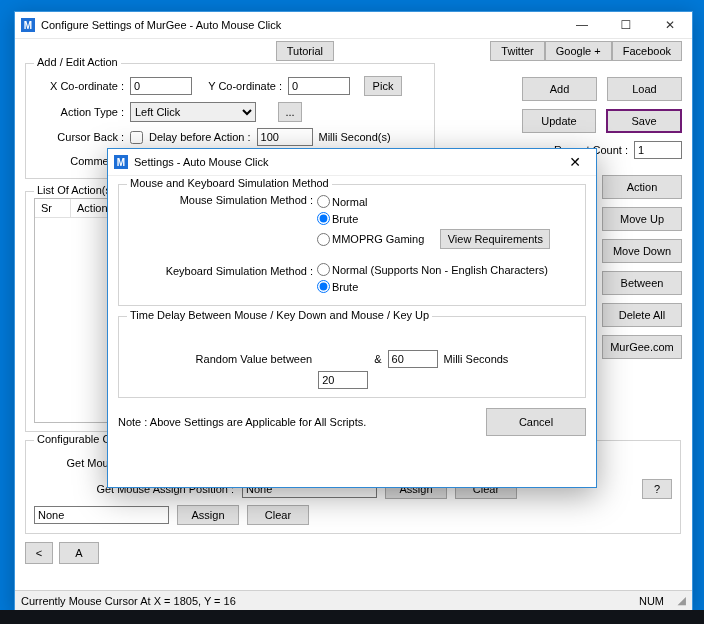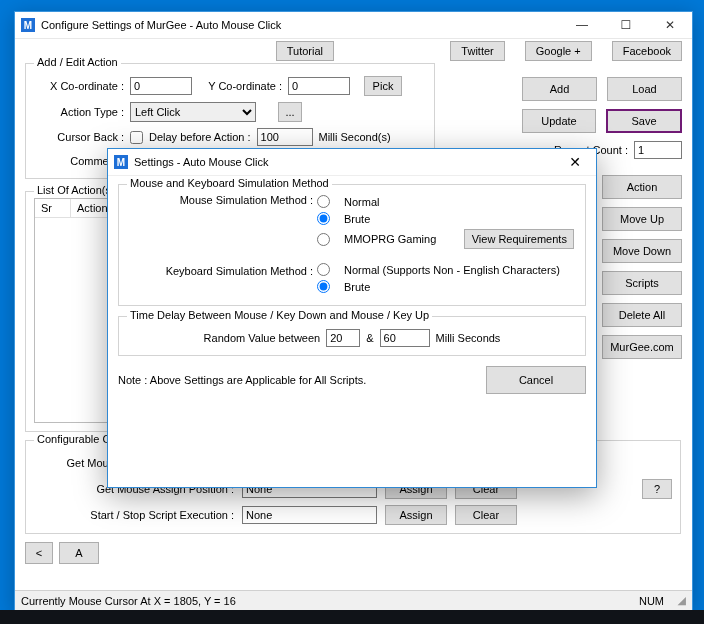--- a/index.html
+++ b/index.html
@@ -5,21 +5,21 @@
 * { box-sizing: border-box; margin: 0; padding: 0; font-family: "Segoe UI", Tahoma, sans-serif; font-size: 11px; }
 body { width: 704px; height: 624px; background: linear-gradient(#0078d7, #0078d7); overflow: hidden; position: relative; }
 .taskbar { position: absolute; bottom: 0; left: 0; right: 0; height: 14px; background: #101318; }
 .main-window { position: absolute; left: 14px; top: 11px; width: 679px; height: 600px; background: #fff; border: 1px solid #3a95dd; box-shadow: 0 4px 20px rgba(0,0,0,.25); }
 .titlebar { height: 27px; display: flex; align-items: center; padding-left: 6px; border-bottom: 1px solid #e8e8e8; }
 .app-icon { width: 14px; height: 14px; background: #1e6fd6; color:#fff; font-weight:bold; display:flex; align-items:center; justify-content:center; font-size:10px; margin-right:6px;}
 .titlebar-title { color:#000; }
 .win-controls { margin-left:auto; display:flex; }
 .win-btn { width: 44px; height:27px; display:flex; align-items:center; justify-content:center; font-size:12px; color:#333;}
 .content { position: relative; padding: 6px 10px 0 10px; height: calc(100% - 27px - 20px); }
-.top-links { position:absolute; top: 2px; right: 10px; display:flex; gap:20px;border-radius:7px; }
+.top-links { position:absolute; top: 2px; right: 10px; display:flex; gap:0;border-radius:7px; }
 .top-links .lbtn { border:1px solid #adadad; background:#e1e1e1; padding:2px 10px; height:20px; display:flex; align-items:center;}
 .btn { border:1px solid #adadad; background:#e1e1e1; display:flex; align-items:center; justify-content:center; }
 .btn.primary-outline { border:2px solid #701a75; background:#e1e1e1; }
 .fieldset { border:1px solid #d3d3d3; padding: 6px 8px 8px 8px; margin-top: 10px; position:relative;}
 .fieldset > .legend { position:absolute; top:-8px; left:8px; background:#fff; padding:0 3px; }
 .row { display:flex; align-items:center; gap:6px; margin-top:6px;}
 label.rt { text-align:right;}
 input.text { border:1px solid #7a7a7a; padding:1px 3px; height:18px; background:#fff; }
 select.combo { border:1px solid #7a7a7a; height:20px; background:#efefef;}
 .right-col { position:absolute; right:10px; top:38px; display:flex; flex-direction:column; gap:8px; width:200px;}
@@ -37,21 +37,21 @@
 .hk-row .btn { width:62px; height:20px;}
 .bottom-left { display:flex; gap:6px; margin-top:8px;}
 .statusbar { position:absolute; bottom:0; left:0; right:0; height:20px; border-top:1px solid #d0d0d0; background:#f0f0f0; display:flex; align-items:center; padding:0 6px; }
 .statusbar .num { margin-left:auto; }
 .statusbar .grip { width:16px; text-align:right; color:#999; margin-left:6px;}
 
 .modal { position:absolute; left:107px; top:148px; width:490px; height:340px; background:#fff; border:1px solid #2f88d3; box-shadow: 0 8px 30px rgba(0,0,0,.35); z-index: 50;}
 .modal .titlebar { border-bottom:1px solid #eee;}
 .modal .close { margin-left:auto; width:42px; height:26px; display:flex; align-items:center; justify-content:center; font-size:14px;}
 .modal-body { padding: 4px 10px 10px 10px; }
-.radio-row { display:flex; align-items:center; gap:14px; margin:4px 0; }
+.radio-row { display:flex; align-items:center; gap:2px; margin:4px 0; }
 .radio-row input[type=radio] { margin:0;}
 .grid2 { display:grid; grid-template-columns: 190px 1fr; align-items:start; row-gap:6px;}
 .grid2 .lbl { text-align:right; padding-top:3px; padding-right:4px;}
 .note { display:flex; align-items:center; gap:24px; margin-top:10px;}
 .note .txt { flex:1; }
 .note .btn { width:100px; height:28px;}
 </style>
 </head>
 <body>
 
@@ -111,21 +111,21 @@
         <div class="btn primary-outline">Save</div>
       </div>
       <div style="display:flex;align-items:center;gap:6px;justify-content:flex-end;">
         <span>Repeat Count :</span>
         <input class="text" style="width: 48px;" value="1">
       </div>
       <div style="display:flex;flex-direction:column;gap:8px;align-items:flex-end;margin-top:8px;">
         <div class="btn side-btn">Action</div>
         <div class="btn side-btn">Move Up</div>
         <div class="btn side-btn">Move Down</div>
-        <div class="btn side-btn">Scripts</div>
+        <div class="btn side-btn">Between</div>
         <div class="btn side-btn">Delete All</div>
         <div class="btn side-btn">MurGee.com</div>
       </div>
     </div>
 
     <div class="fieldset list-group" style="width:560px;">
       <span class="legend">List Of Action(s)</span>
       <div class="table">
         <div class="table-head">
           <div class="th" style="width:36px;">Sr</div>
@@ -144,21 +144,20 @@
       </div>
       <div class="hk-row">
         <label>Get Mouse Assign Position :</label>
         <input class="text" value="None" style="">
         <div class="btn">Assign</div>
         <div class="btn">Clear</div>
         <div style="flex:1"></div>
         <div class="btn" style="width:30px;">?</div>
       </div>
       <div class="hk-row">
-        <label>Start / Stop Script Execution :</label>
         <input class="text" value="None" style="">
         <div class="btn">Assign</div>
         <div class="btn">Clear</div>
       </div>
     </div>
 
     <div class="bottom-left">
       <div class="btn" style="width:28px;height:22px;">&lt;</div>
       <div class="btn" style="width:40px;height:22px;">A</div>
     </div>
@@ -208,21 +207,21 @@
               <span>Brute</span>
             </div>
         </div>
       </div>
     </div>
 
     <div class="fieldset">
       <span class="legend">Time Delay Between Mouse / Key Down and Mouse / Key Up</span>
       <div class="row" style="justify-content:center;">
         <span>Random Value between</span>
-        <input class="text" style="width: 34px;" value="20">
+        <input class="text" style="width: 50px; margin-top: 42px;" value="20">
         <span>&amp;</span>
         <input class="text" style="width: 50px;" value="60">
         <span>Milli Seconds</span>
       </div>
     </div>
 
     <div class="note">
       <div class="txt">Note : Above Settings are Applicable for All Scripts.</div>
       <div class="btn">Cancel</div>
     </div>

